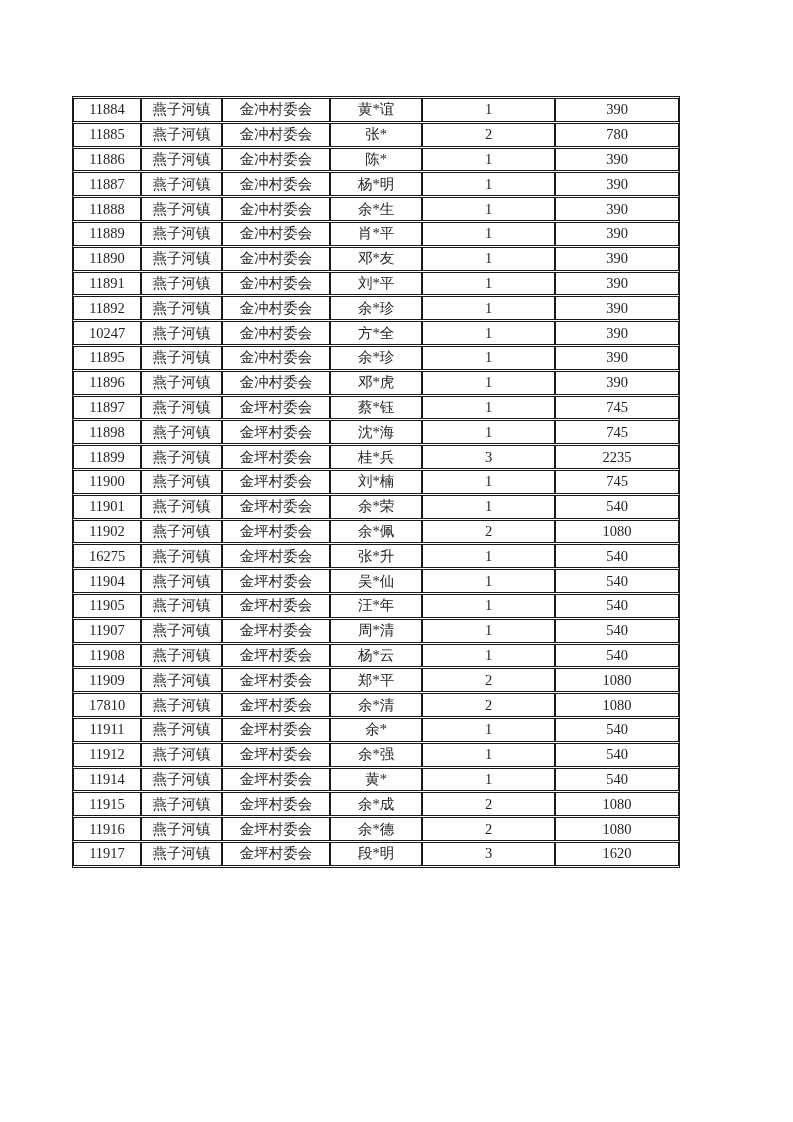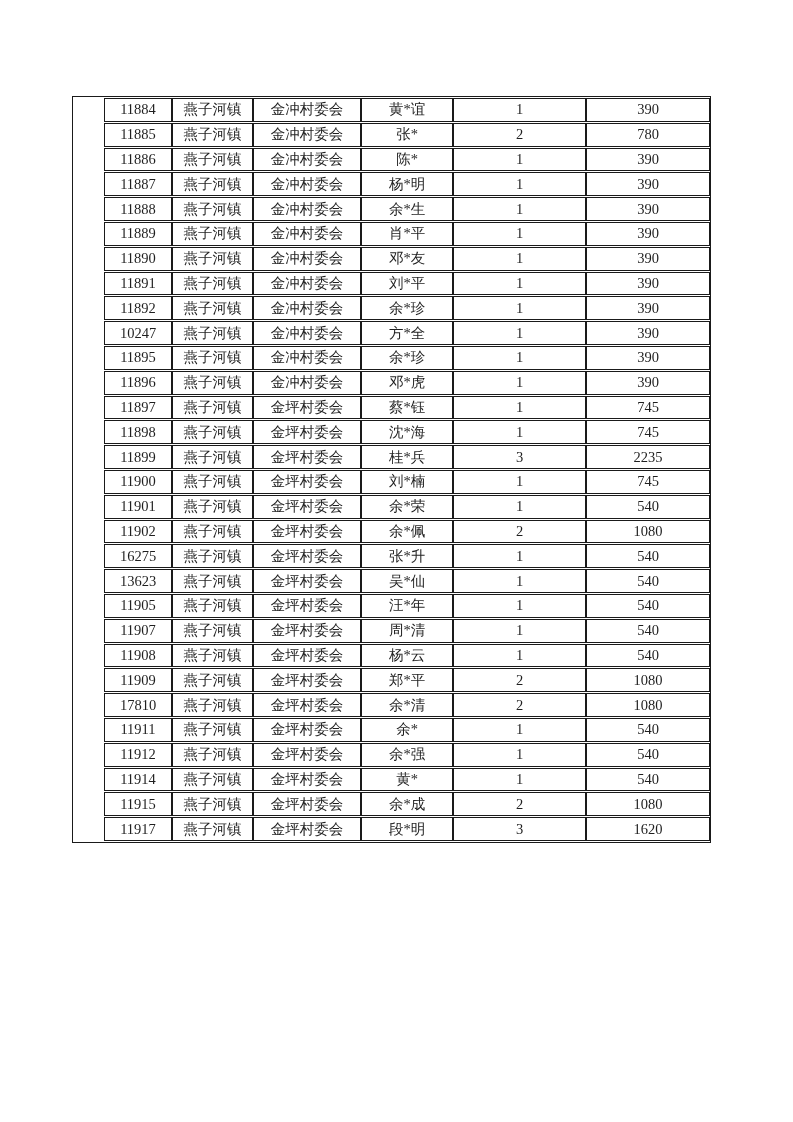--- a/index.html
+++ b/index.html
@@ -17,21 +17,20 @@
   }
   table.records {
     position: absolute;
     left: 72px;
     top: 96px;
     width: 606px;
     table-layout: fixed;
     border-collapse: separate;
     border-spacing: 0 1px;
     border: 1px solid #1a1a1a;
-    padding-left: 31px;
   }
   table.records td {
     box-sizing: border-box;
     border: 1px solid #1a1a1a;
     height: 23.8px;
     padding: 0 2px;
     text-align: center;
     vertical-align: middle;
     font-size: 14.5px;
     color: #1f1f1f;
@@ -205,21 +204,21 @@
         </tr>
         <tr>
           <td>16275</td>
           <td>燕子河镇</td>
           <td>金坪村委会</td>
           <td>张*升</td>
           <td>1</td>
           <td>540</td>
         </tr>
         <tr>
-          <td>13623</td>
+          <td>11904</td>
           <td>燕子河镇</td>
           <td>金坪村委会</td>
           <td>吴*仙</td>
           <td>1</td>
           <td>540</td>
         </tr>
         <tr>
           <td>11905</td>
           <td>燕子河镇</td>
           <td>金坪村委会</td>
@@ -281,20 +280,28 @@
           <td>金坪村委会</td>
           <td>黄*</td>
           <td>1</td>
           <td>540</td>
         </tr>
         <tr>
           <td>11915</td>
           <td>燕子河镇</td>
           <td>金坪村委会</td>
           <td>余*成</td>
+          <td>2</td>
+          <td>1080</td>
+        </tr>
+        <tr>
+          <td>11916</td>
+          <td>燕子河镇</td>
+          <td>金坪村委会</td>
+          <td>余*德</td>
           <td>2</td>
           <td>1080</td>
         </tr>
         <tr>
           <td>11917</td>
           <td>燕子河镇</td>
           <td>金坪村委会</td>
           <td>段*明</td>
           <td>3</td>
           <td>1620</td>

